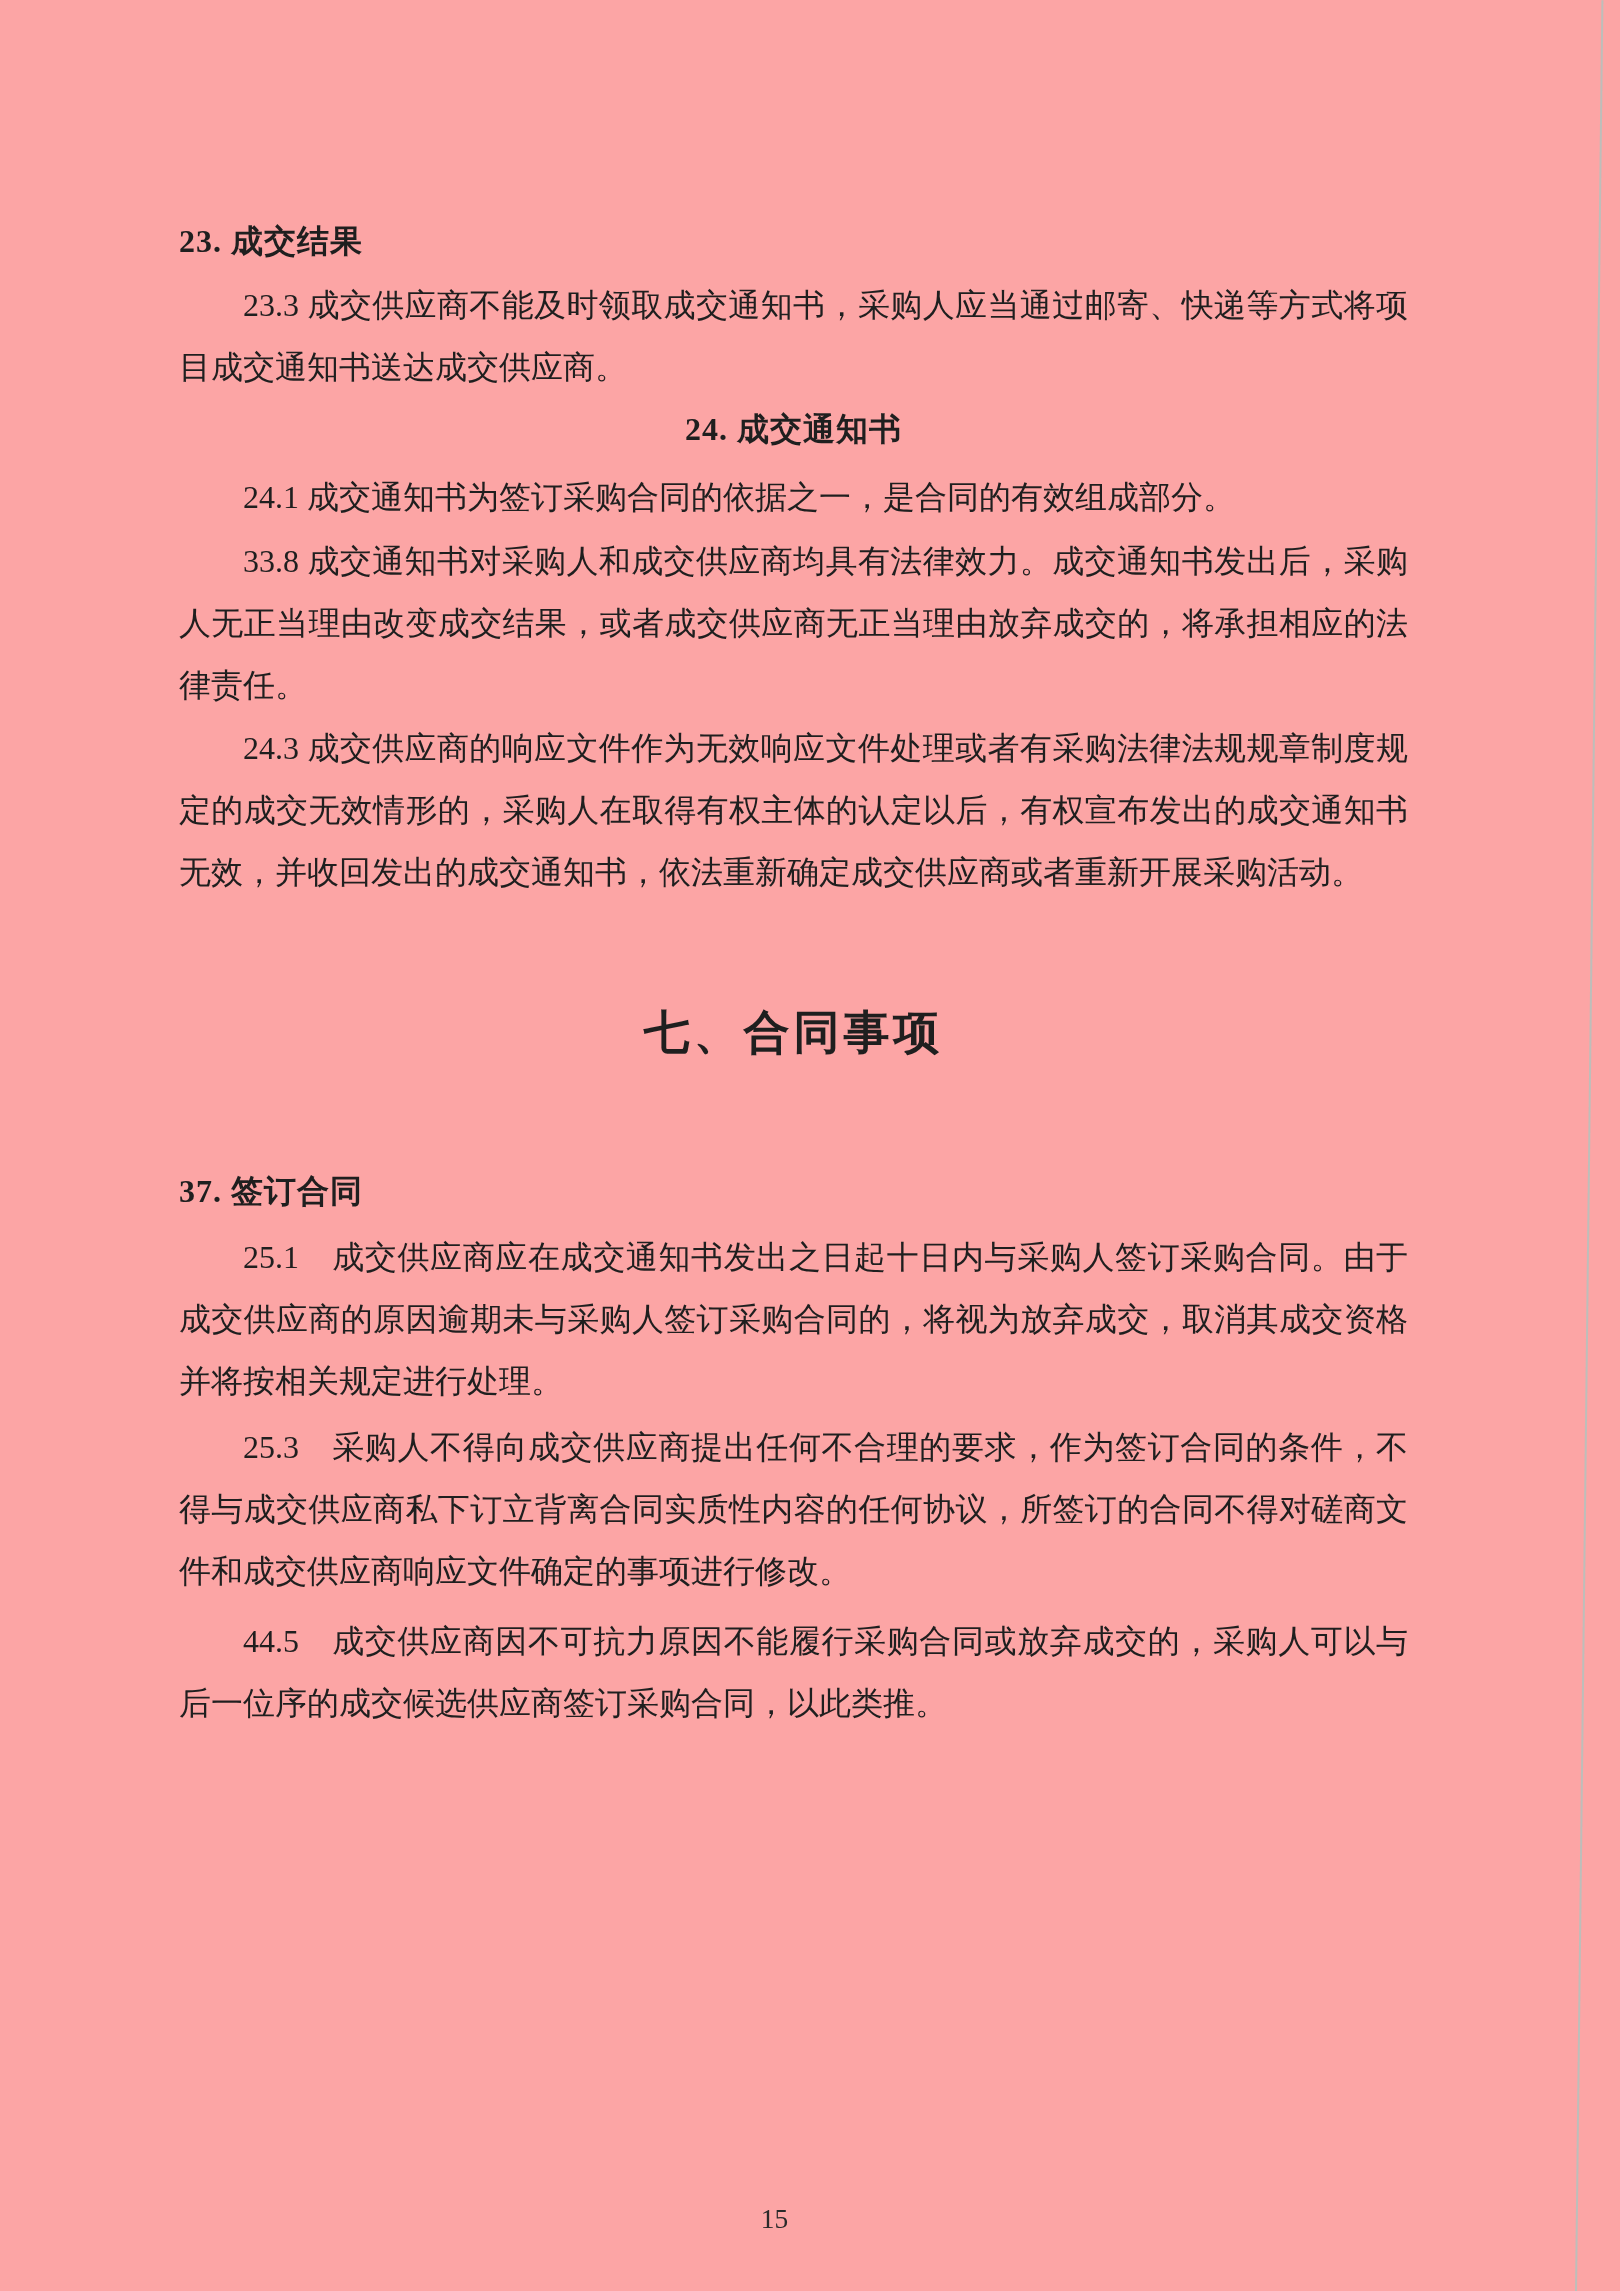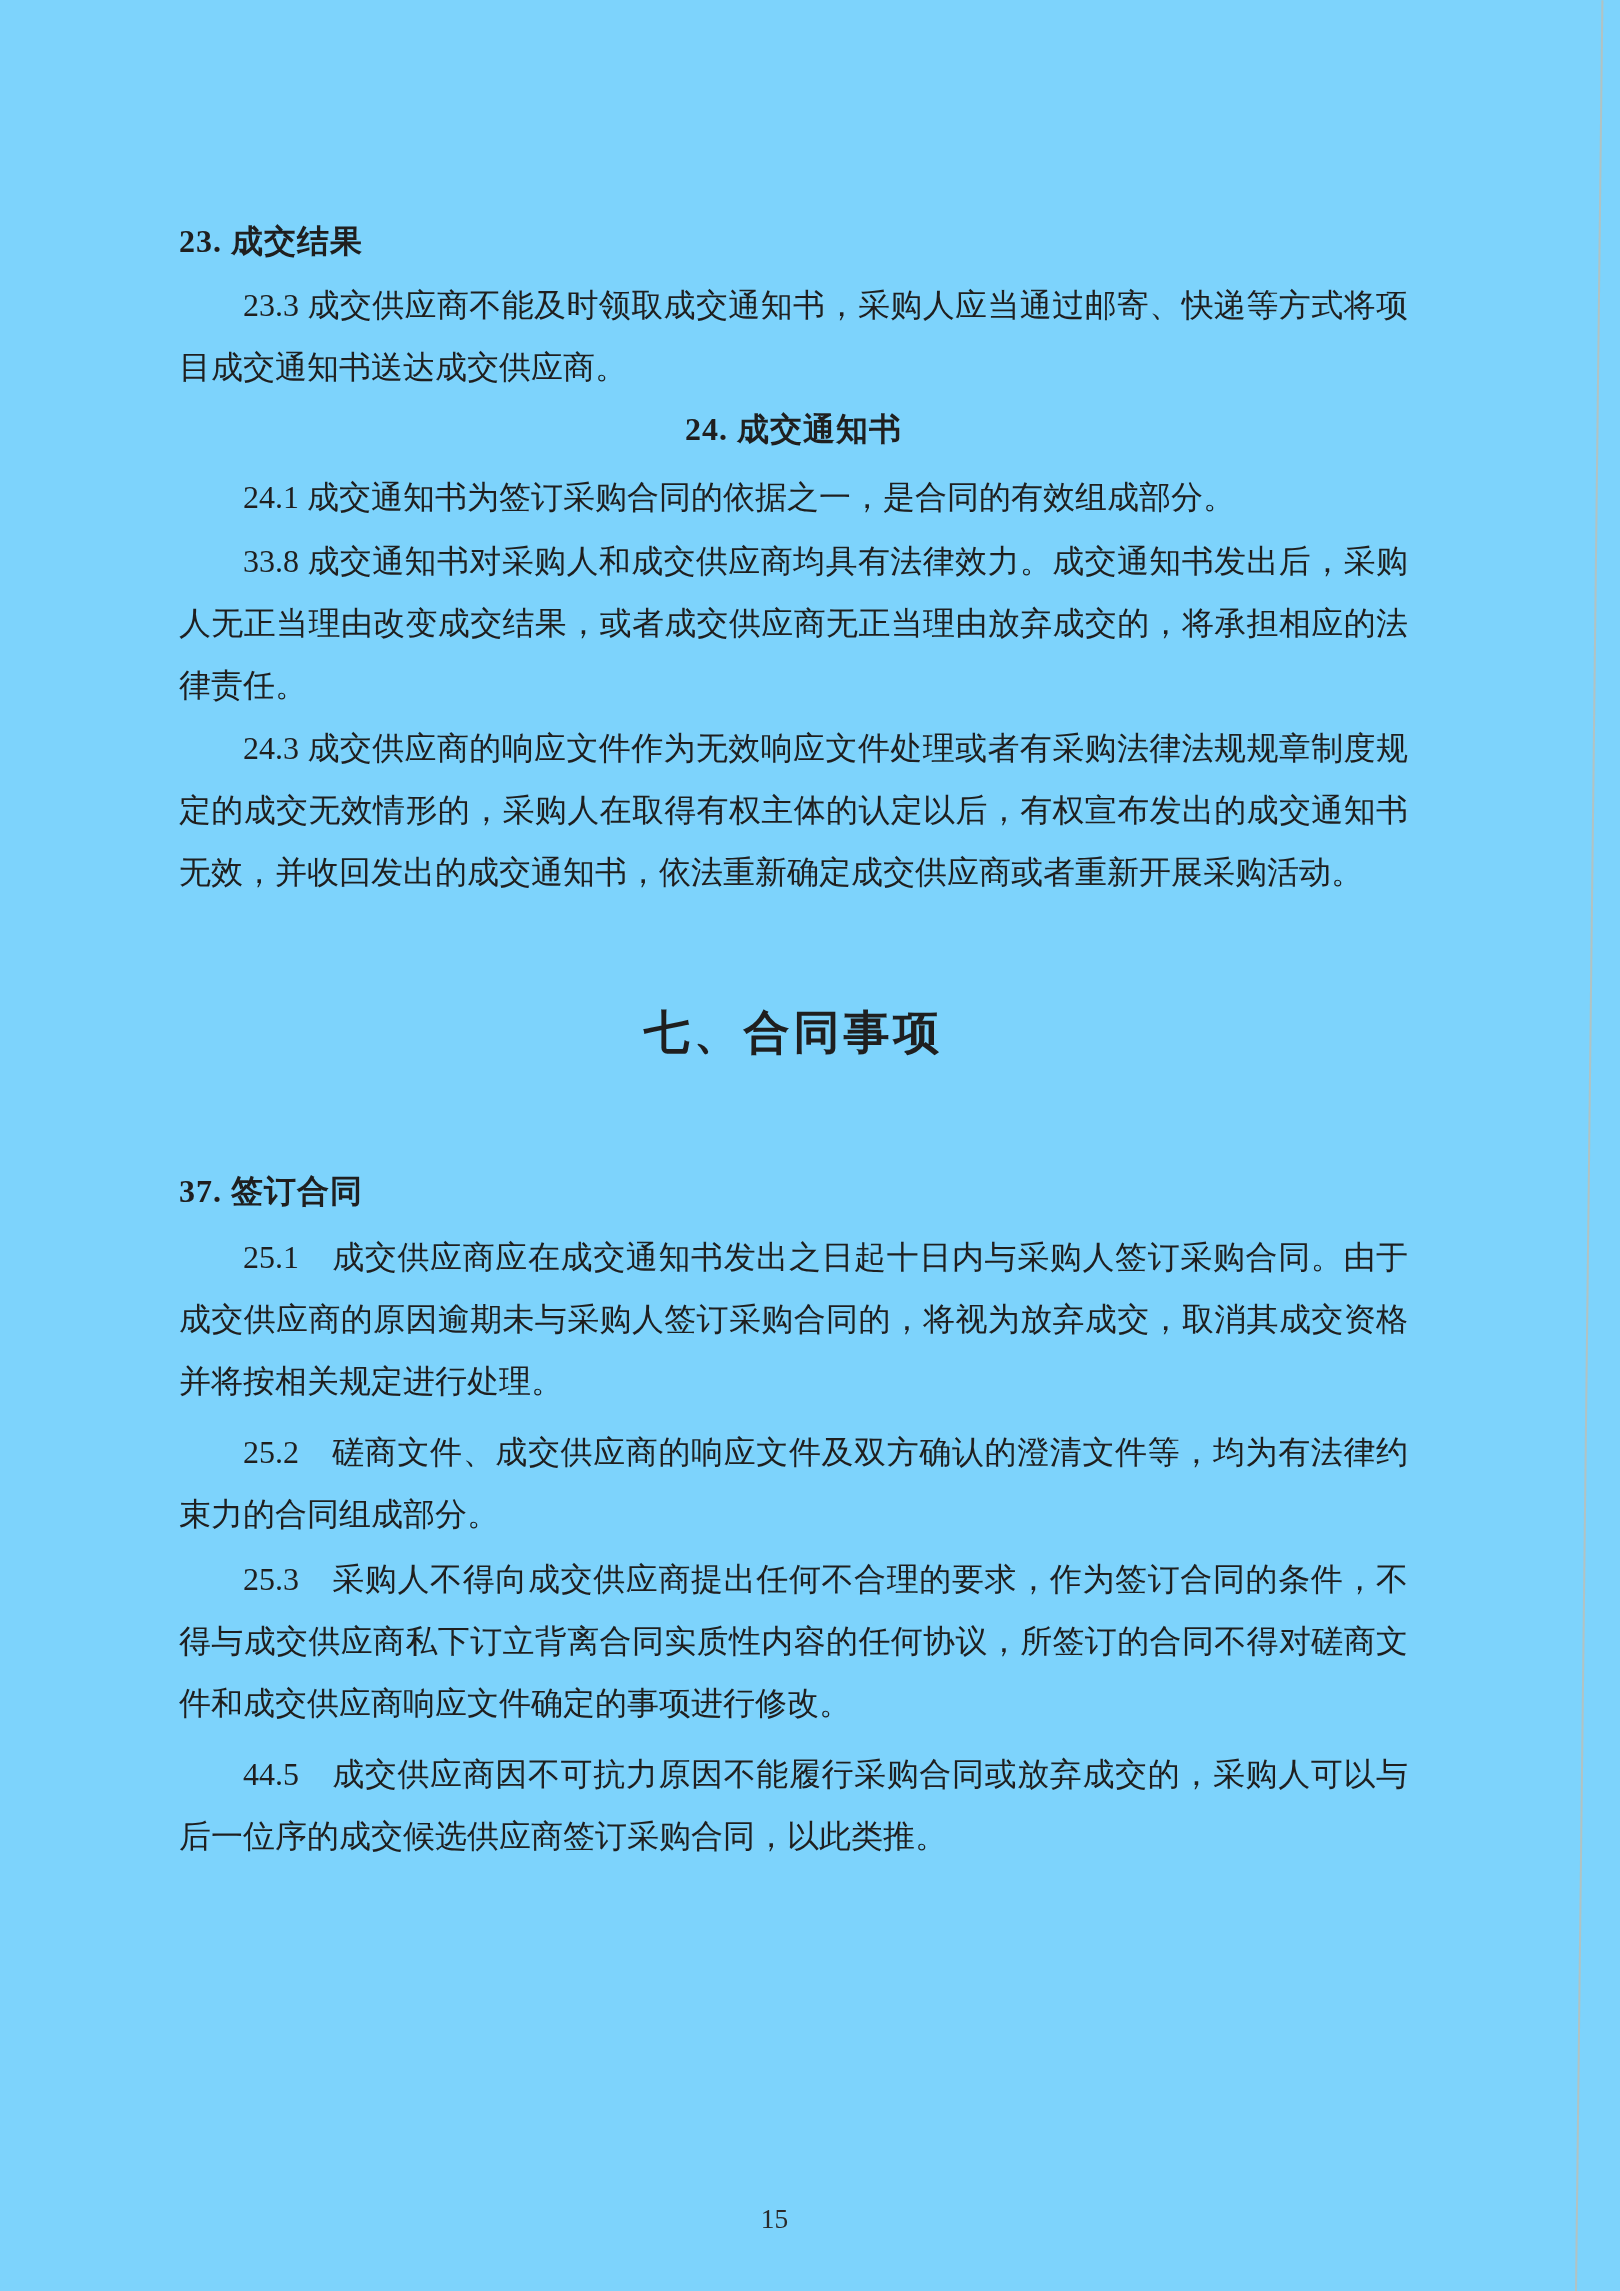--- a/index.html
+++ b/index.html
@@ -9,21 +9,21 @@
     height: 2292px;
     background: #ffffff;
     position: relative;
     overflow: hidden;
     font-family: "Liberation Serif", "DejaVu Serif", serif;
     color: #1f1f1f;
   }
   .page {
     position: absolute;
     inset: 0;
-    background: #7dd3fc;
+    background: #fca5a5;
   }
   .content {
     position: absolute;
     left: 179px;
     top: 0;
     width: 1229px;
     padding-top: 210px;
   }
   .clause-heading {
     font-size: 32px;
@@ -103,21 +103,20 @@
     <p class="clause mt-2">33.8 成交通知书对采购人和成交供应商均具有法律效力。成交通知书发出后，采购人无正当理由改变成交结果，或者成交供应商无正当理由放弃成交的，将承担相应的法律责任。</p>
 
     <p class="clause mt-1">24.3 成交供应商的响应文件作为无效响应文件处理或者有采购法律法规规章制度规定的成交无效情形的，采购人在取得有权主体的认定以后，有权宣布发出的成交通知书无效，并收回发出的成交通知书，依法重新确定成交供应商或者重新开展采购活动。</p>
 
     <div class="chapter-heading mt-97">七、合同事项</div>
 
     <div class="clause-heading mt-95">37. 签订合同</div>
 
     <p class="clause mt-4">25.1　成交供应商应在成交通知书发出之日起十日内与采购人签订采购合同。由于成交供应商的原因逾期未与采购人签订采购合同的，将视为放弃成交，取消其成交资格并将按相关规定进行处理。</p>
 
-    <p class="clause mt-9">25.2　磋商文件、成交供应商的响应文件及双方确认的澄清文件等，均为有法律约束力的合同组成部分。</p>
 
     <p class="clause mt-4">25.3　采购人不得向成交供应商提出任何不合理的要求，作为签订合同的条件，不得与成交供应商私下订立背离合同实质性内容的任何协议，所签订的合同不得对磋商文件和成交供应商响应文件确定的事项进行修改。</p>
 
     <p class="clause mt-9">44.5　成交供应商因不可抗力原因不能履行采购合同或放弃成交的，采购人可以与后一位序的成交候选供应商签订采购合同，以此类推。</p>
 
   </div>
 
   <div class="page-number">15</div>
 
   <div class="scan-edge"></div>

